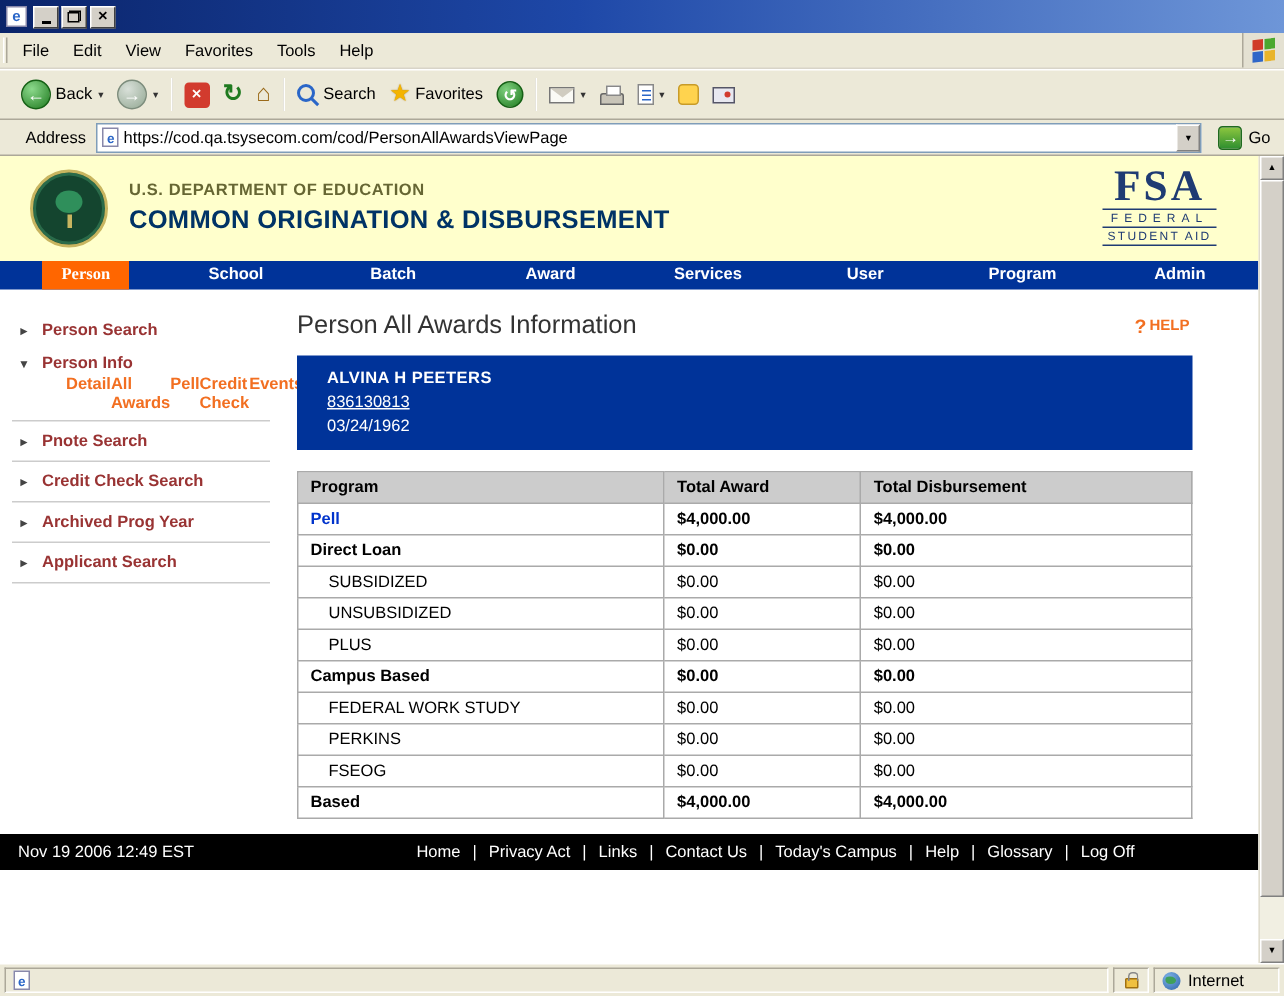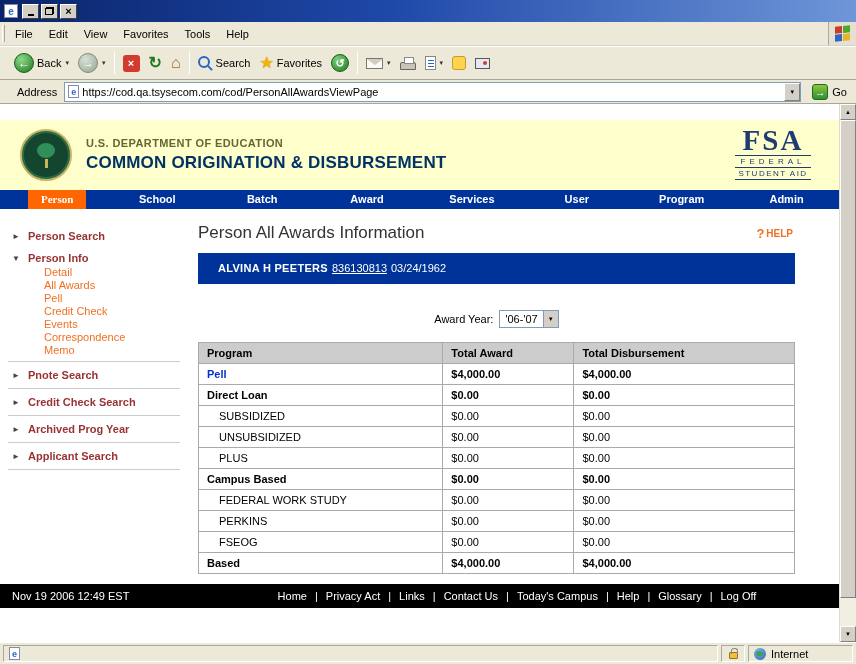--- a/index.html
+++ b/index.html
@@ -86,21 +86,21 @@
               font:11px "Liberation Sans", sans-serif; padding:0 3px; }
   .addr-dd { width:16px; height:18px; background:#D4D0C8; border:1px solid;
              border-color:#FFF #808080 #808080 #FFF; display:grid; place-items:center;
              font-size:7px; flex:none; cursor:pointer; }
   .go-btn { display:flex; align-items:center; gap:4px; padding:0 6px; cursor:pointer; }
   .go-icon { width:16px; height:16px; border-radius:3px; color:#fff; font-weight:bold; font-size:11px;
              display:grid; place-items:center; background:linear-gradient(#8CC63F,#2F8F2F); border:1px solid #1F6A1F; }
 
   
   .viewport { height:538px; display:flex; background:#fff; }
-  .page { flex:1; display:flex; flex-direction:column; background:#fff; padding-top:16px; overflow:hidden; }
+  .page { flex:1; display:flex; flex-direction:column; background:#fff; padding-top:0; overflow:hidden; }
 
   
   .brand-header { height:70px; flex:none; background:#FFFFCC; display:flex; align-items:center;
                   padding:0 20px; position:relative; }
   .seal { width:52px; height:52px; border-radius:50%; background:#14452F; border:2px solid #C8B560;
           box-shadow:inset 0 0 0 2px #2A6B4A; position:relative; flex:none; margin-right:14px; }
   .seal::after { content:''; position:absolute; left:50%; top:24%; width:18px; height:15px; margin-left:-9px;
                  background:#2F8F5B; border-radius:50%; }
   .seal::before { content:''; position:absolute; left:50%; top:58%; width:3px; height:9px; margin-left:-1px;
                   background:#C8B560; }
@@ -118,33 +118,33 @@
   .tab-label { color:#fff; font-weight:bold; font-size:11px; line-height:19px; }
   .nav-tab.active { justify-content:flex-start;font-family:Liberation Serif, serif; }
   .nav-tab.active .tab-label { background:#FF6600; padding:0 13px; margin-left:28px; height:19px; }
 
   
   .content { display:flex; align-items:flex-start; flex:none; }
   .sidebar { width:190px; flex:none; padding-top:16px; }
   .side-section { display:flex; align-items:center; gap:7px; padding:5px 8px 5px 12px; cursor:pointer; }
   .tri { color:#444; font-size:8px; width:9px; }
   .side-head { font-weight:bold; font-size:11px; color:#993333; }
-  .side-sublist { margin:-3px 0 4px 44px; display:flex; flex-direction:column; }
+  .side-sublist { margin:-3px 0 4px 44px; display:flex; flex-direction:row;font-weight:bold; }
   .side-sub { color:#F26F21; font-size:11px; line-height:13px; cursor:pointer; text-decoration:none; }
   .side-rule { border-bottom:1px solid #CCC; margin:2px 10px 2px 8px; }
 
   .main { flex:1; padding:14px 44px 0 8px; }
   .title-row { display:flex; align-items:center; justify-content:space-between; }
   .page-title { font-size:17px; font-weight:400; color:#333; }
   .help { color:#F26F21; font-weight:bold; font-size:10px; display:flex; align-items:center; gap:2px;
           cursor:pointer; margin-right:2px; text-decoration:none; }
   .help-q { font-size:13px; }
 
   .person-box { background:#003399; color:#fff; margin-top:10px; padding:9px 10px 10px 20px;
-                display:flex; flex-direction:row; gap:4px; }
+                display:flex; flex-direction:column; gap:4px; }
   .p-name { font-weight:bold; letter-spacing:.3px; }
   .p-ssn { color:#fff; text-decoration:underline; width:max-content; cursor:pointer; }
 
   .award-year-row { margin-top:26px; display:flex; justify-content:center; align-items:center; gap:6px; }
   .select { display:inline-flex; align-items:center; border:1px solid #7F9DB9; background:#fff;
             height:18px; cursor:pointer; }
   .select-value { padding:0 5px; }
   .select-arrow { width:15px; height:16px; background:#D4D0C8; border-left:1px solid #7F9DB9;
                   display:grid; place-items:center; font-size:6px; color:#000; }
 
@@ -175,21 +175,21 @@
               border-color:#FFF #808080 #808080 #FFF; cursor:pointer; }
   .sb-fill { flex:1; }
 
   
   .statusbar { height:22px; background:#ECE9D8; border-top:1px solid #FFF; display:flex;
                gap:3px; padding:2px 3px; align-items:stretch; }
   .sb-panel { border:1px solid; border-color:#ACA899 #FFF #FFF #ACA899; display:flex;
               align-items:center; padding:0 5px; gap:5px; }
   .panel-main { flex:1; }
   .panel-lock { width:24px; justify-content:center; }
-  .panel-zone { width:105px; }
+  .panel-zone { width:84px; }
   .lock-icon { position:relative; width:9px; height:7px; background:#F0C040; border:1px solid #A07010;
                border-radius:1px; margin-top:4px; }
   .lock-icon::before { content:''; position:absolute; top:-5px; left:1px; width:5px; height:5px;
                        border:1px solid #888; border-bottom:none; border-radius:3px 3px 0 0; }
   .globe-icon { width:12px; height:12px; border-radius:50%; position:relative; overflow:hidden;
                 background:radial-gradient(circle at 35% 30%,#7FB2E8,#2E64A8); flex:none; }
   .globe-icon::after { content:''; position:absolute; left:2px; top:3px; width:7px; height:5px;
                        background:#3FA05A; border-radius:40% 60% 50% 50%; }
 </style>
 </head>
@@ -388,27 +388,20 @@
             <span>HELP</span>
           </a>
         </div>
 
         <div class="person-box">
           <div class="p-name">ALVINA H PEETERS</div>
           <a class="p-ssn">836130813</a>
           <div class="p-dob">03/24/1962</div>
         </div>
 
-        <div class="award-year-row">
-          <span>Award Year:</span>
-          <span class="select">
-            <span class="select-value">'06-'07</span>
-            <span class="select-arrow">▼</span>
-          </span>
-        </div>
 
         <table class="awards-table">
           <thead>
             <tr>
               <th class="col-prog">Program</th>
               <th class="col-award">Total Award</th>
               <th class="col-disb">Total Disbursement</th>
             </tr>
           </thead>
           <tbody>

